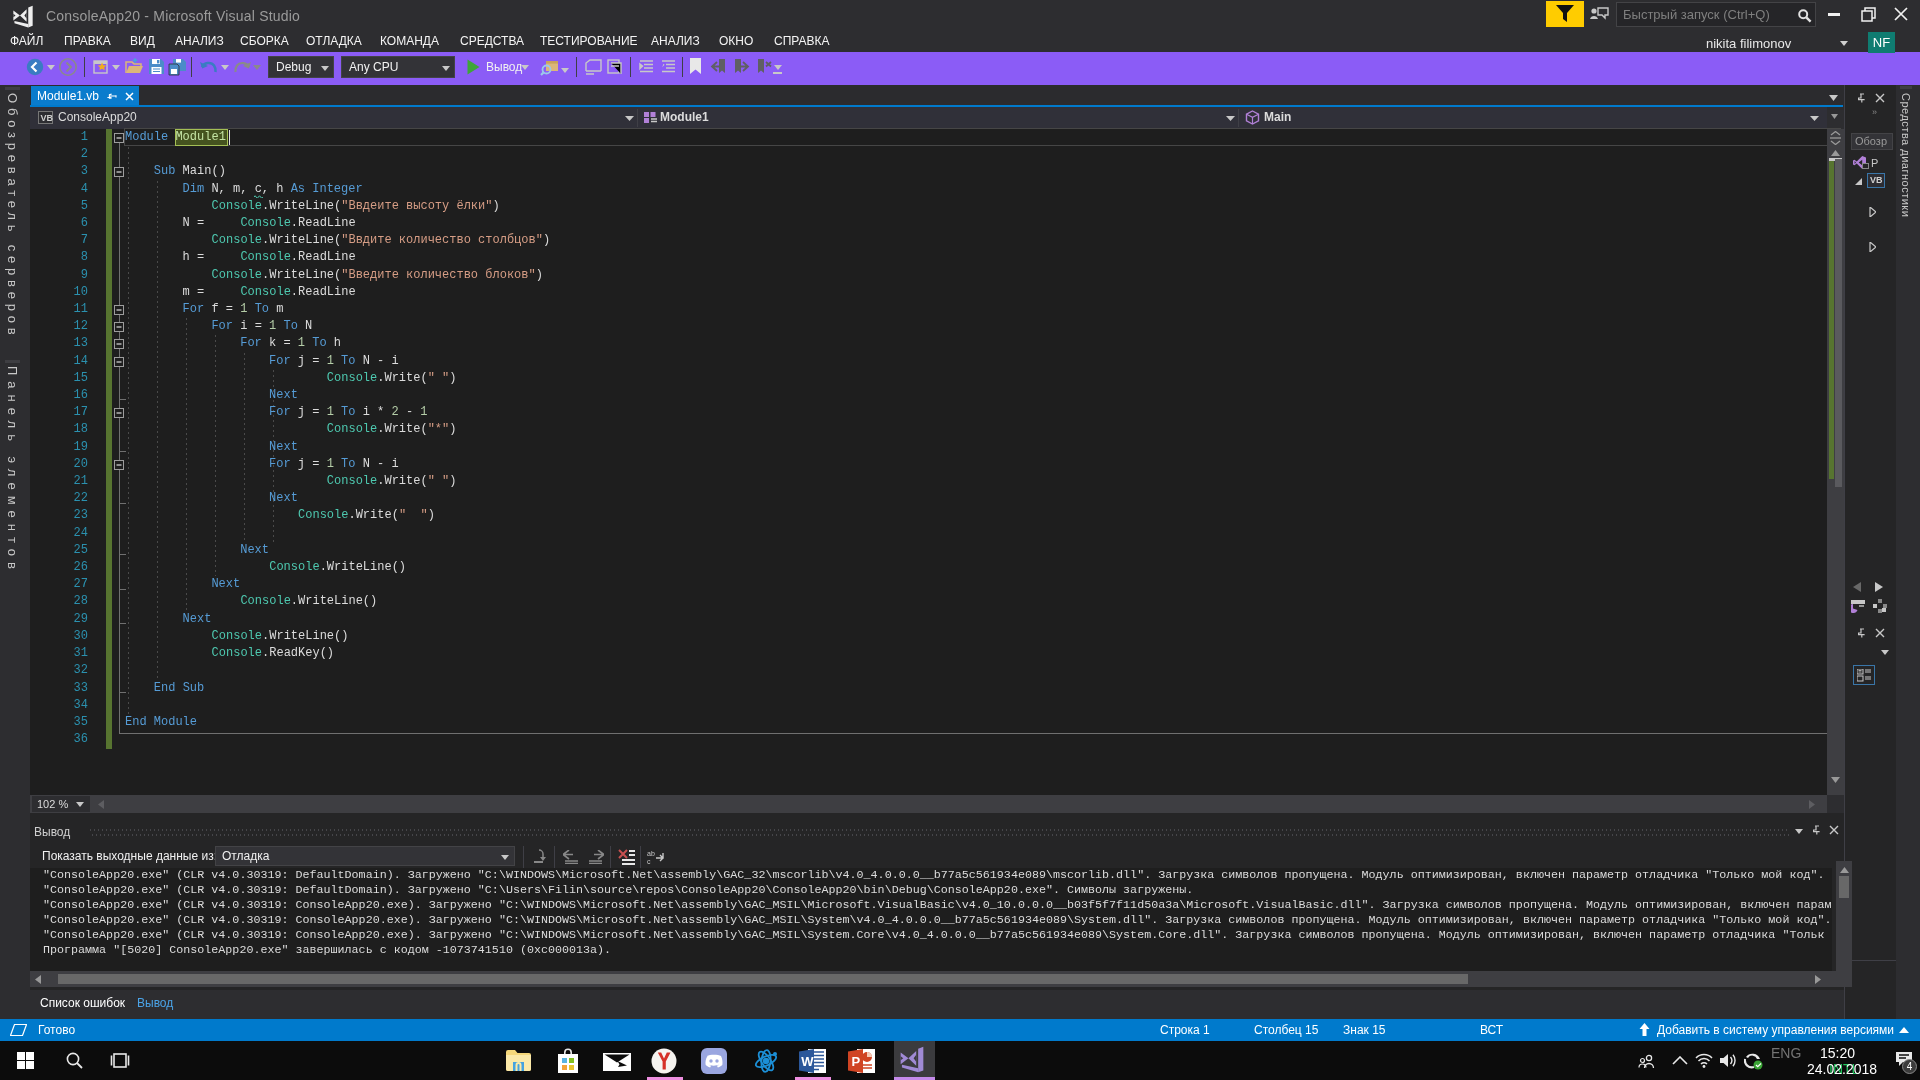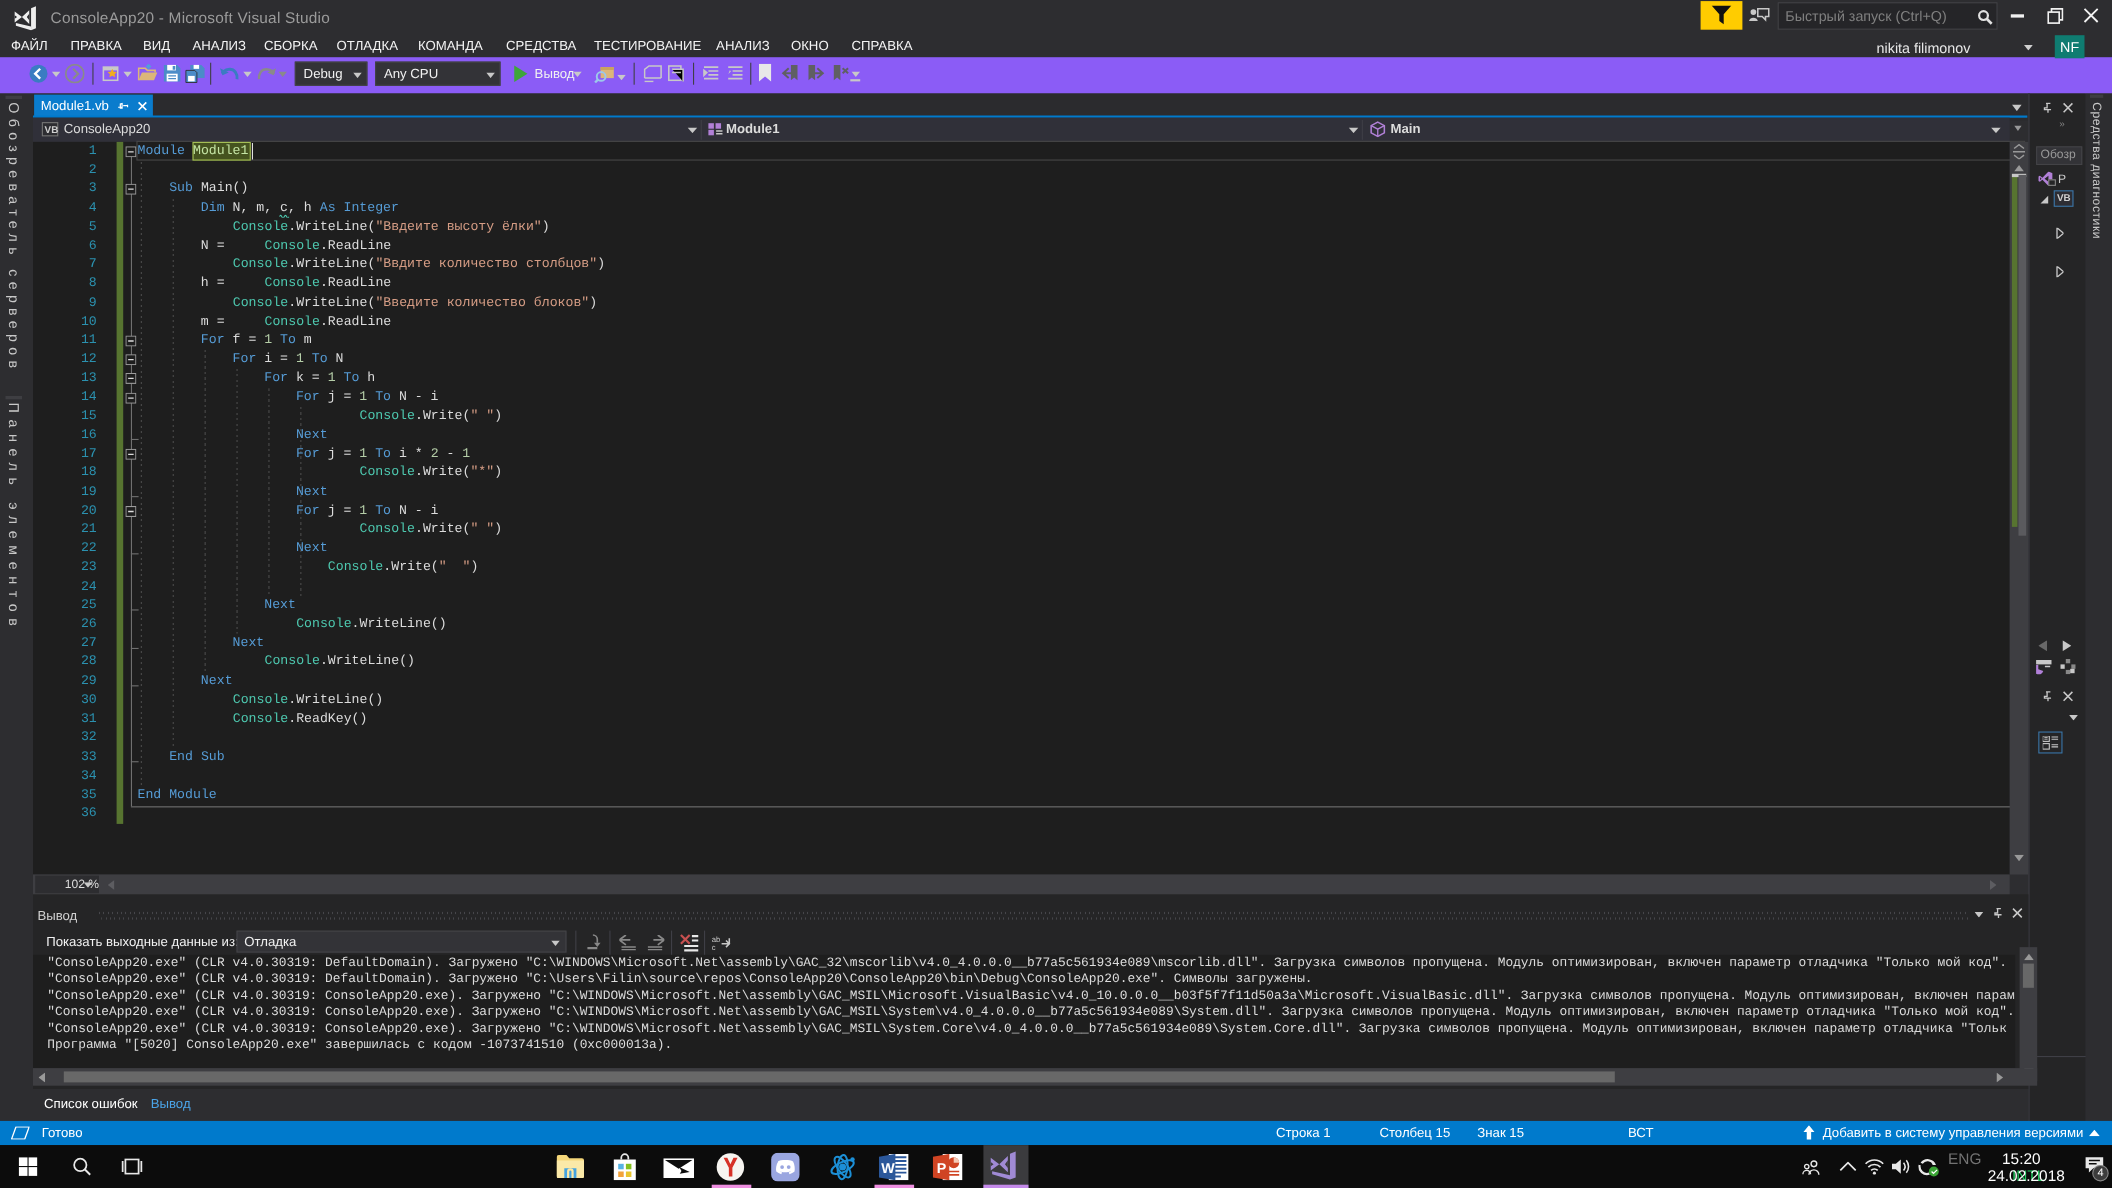--- a/index.html
+++ b/index.html
@@ -13,21 +13,21 @@
   .menuitem { position:absolute; top:4px; }
   #toolbar  { left:0; top:52px; width:1920px; height:33px; background:#8b5cf6; }
   
   #lefttabs { left:0; top:85px; width:30px; height:934px; background:#2d2d30; }
   .vtab { position:absolute; color:#c8c8c8; font-size:12px; writing-mode:vertical-rl; letter-spacing:0.5px; }
   #docwell { left:30px; top:85px; width:1815px; height:25px; background:#2b2b2e; }
   #tabstrip-line { left:30px; top:105px; width:1813px; height:2px; background:#007acc; }
   #tab1 { left:31px; top:86px; width:108px; height:20px; background:#0a7ccd; color:#fff; font-size:12px; padding-left:6px; padding-top:3px; }
   #crumbbar { left:30px; top:107px; width:1797px; height:22px; background:#303039; color:#dcdcdc; font-size:12px; }
   #editor { left:30px; top:129px; width:1797px; height:666px; background:#1e1e1e; overflow:hidden; }
-  #zoomrow { left:30px; top:795px; width:1797px; height:28px; background:#3e3e42;text-align:right; }
+  #zoomrow { left:30px; top:795px; width:1797px; height:28px; background:#3e3e42; }
   #vscroll { left:1827px; top:129px; width:17px; height:666px; background:#3e3e42; }
   #rightpanel { left:1844px; top:85px; width:52px; height:934px; background:#252526; border-left:1px solid #3f3f46; }
   #righttabs { left:1896px; top:85px; width:24px; height:934px; background:#2d2d30; }
   
   #outpanel { left:30px; top:813px; width:1814px; height:177px; background:#252526; }
   #bottomtabs { left:30px; top:990px; width:1814px; height:29px; background:#2d2d30; }
   
   #statusbar { left:0; top:1019px; width:1920px; height:22px; background:#007acc; color:#fff; font-size:12px; }
   #taskbar { left:0; top:1041px; width:1920px; height:39px; background:#0c0c0c; }
   

